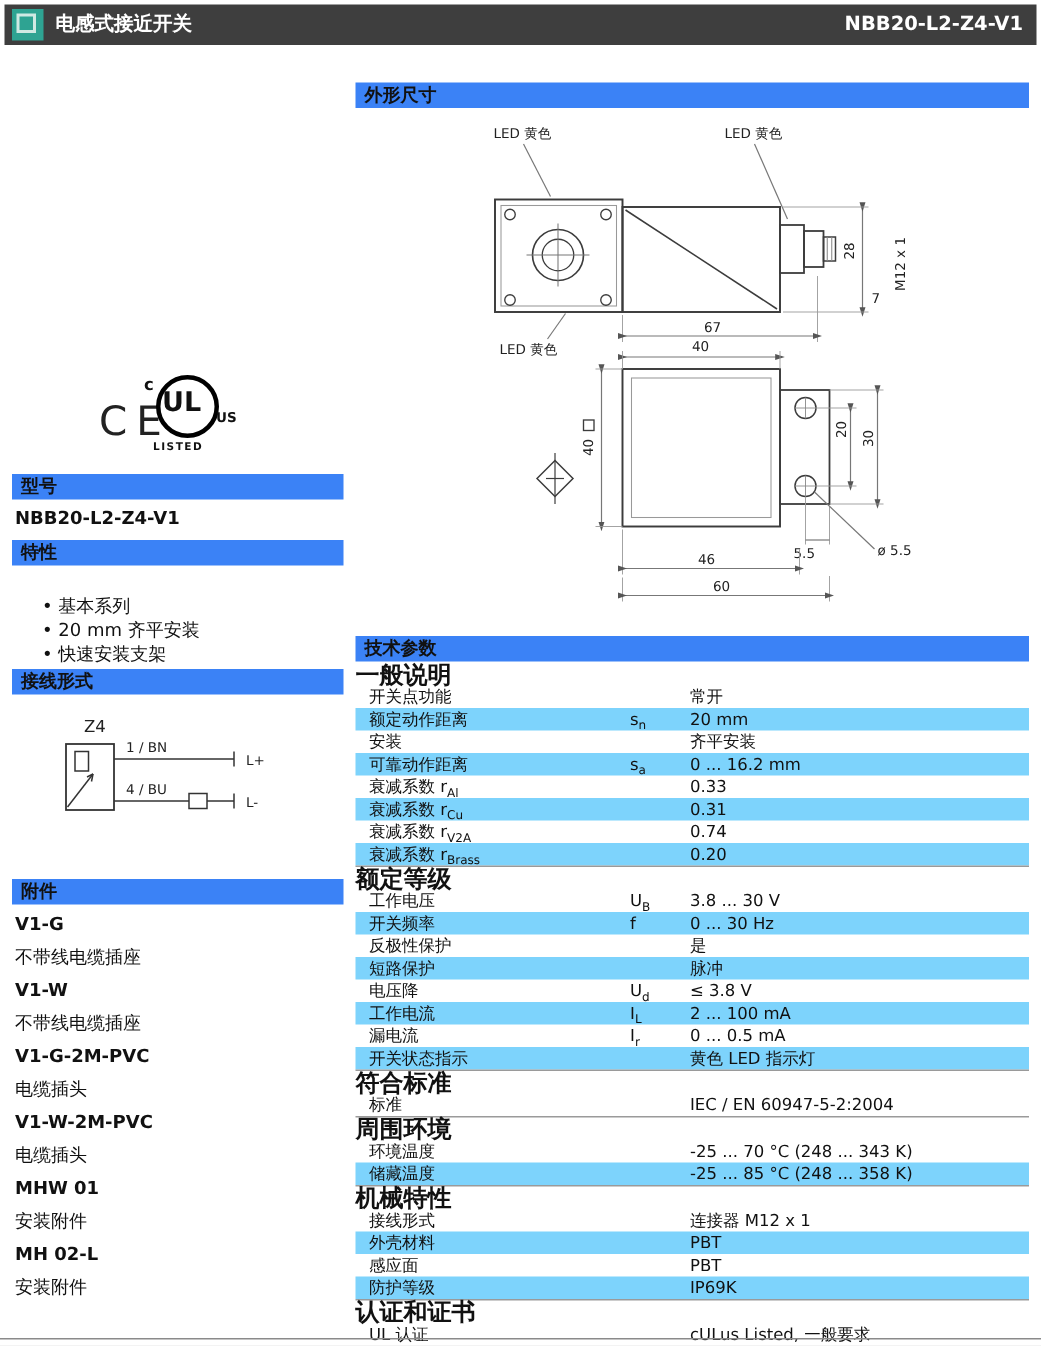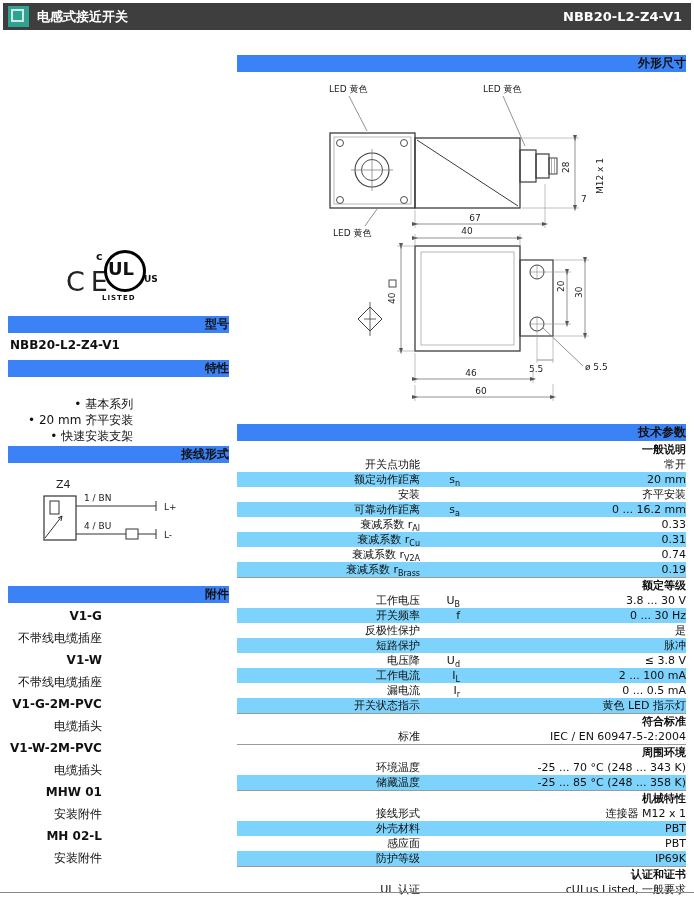--- a/index.html
+++ b/index.html
@@ -1,17 +1,17 @@
 <!DOCTYPE html>
 <html><head>
 <meta charset="utf-8">
 <style>
   html,body{margin:0;padding:0;background:#eaeaea;}
   .page{position:relative;width:694px;height:897px;background:#fff;overflow:hidden;
-        font-family:"DejaVu Sans","Liberation Sans",sans-serif;color:#111;text-align:right;}
+        font-family:"DejaVu Sans","Liberation Sans",sans-serif;color:#111;}
   
   .hdr{position:absolute;left:3px;top:3px;right:3px;height:27px;background:#3e3e3e;color:#fff;}
   .brand{position:absolute;left:5px;top:3px;width:21px;height:21px;background:#2ea392;}
   .brand .inner{position:absolute;left:3px;top:3px;width:9px;height:9px;border:2px solid #cfe9e3;}
   .hdr-title{position:absolute;left:34px;top:0;line-height:27px;font-size:13px;font-weight:bold;}
   .hdr-part{position:absolute;right:9px;top:0;line-height:27px;font-size:13px;font-weight:bold;}
   
   .bar{position:absolute;background:#3b82f6;height:17px;line-height:17px;font-size:12px;
        font-weight:bold;padding-left:6px;box-sizing:border-box;}
   .bar.l{left:8px;width:221px;}
@@ -30,21 +30,21 @@
   .feat::before{content:"• ";}
   .acc{position:absolute;left:10px;top:605px;}
   .acc-name{font-size:12px;font-weight:bold;line-height:22px;}
   .acc-desc{font-size:12px;line-height:22px;}
   
   .wiring{position:absolute;left:8px;top:468px;}
   .dims{position:absolute;left:237px;top:76px;}
   svg text{font-family:"DejaVu Sans","Liberation Sans",sans-serif;fill:#222;}
   
   .tech{position:absolute;left:237px;top:442px;width:449px;border-bottom:1px solid #9a9a9a;}
-  .tsec{font-size:11px;font-weight:bold;height:15px;line-height:15px;border-top:1px solid #9a9a9a;}
+  .tsec{font-size:16px;font-weight:bold;height:15px;line-height:15px;border-top:1px solid #9a9a9a;}
   .tsec:first-child{border-top:none;}
   .trow{display:flex;height:15px;line-height:15px;font-size:11px;padding-left:9px;box-sizing:border-box;}
   .trow.alt{background:#7dd3fc;}
   .tlabel{width:174px;}
   .tsym{width:40px;}
   .tval{flex:1;}
   sub{font-size:8px;}
   .footline{position:absolute;left:0;right:0;bottom:4px;border-top:1px solid #8a8a8a;}
 </style>
 </head>
@@ -251,21 +251,21 @@
         <span class="tval">0.31</span>
       </div>
       <div class="trow">
         <span class="tlabel"><span>衰减系数 r</span><sub>V2A</sub></span>
         <span class="tsym"><span></span><sub></sub></span>
         <span class="tval">0.74</span>
       </div>
       <div class="trow alt">
         <span class="tlabel"><span>衰减系数 r</span><sub>Brass</sub></span>
         <span class="tsym"><span></span><sub></sub></span>
-        <span class="tval">0.19</span>
+        <span class="tval">0.20</span>
       </div>
       <div class="tsec">额定等级</div>
       <div class="trow">
         <span class="tlabel"><span>工作电压</span><sub></sub></span>
         <span class="tsym"><span>U</span><sub>B</sub></span>
         <span class="tval">3.8 ... 30 V</span>
       </div>
       <div class="trow alt">
         <span class="tlabel"><span>开关频率</span><sub></sub></span>
         <span class="tsym"><span>f</span><sub></sub></span>

